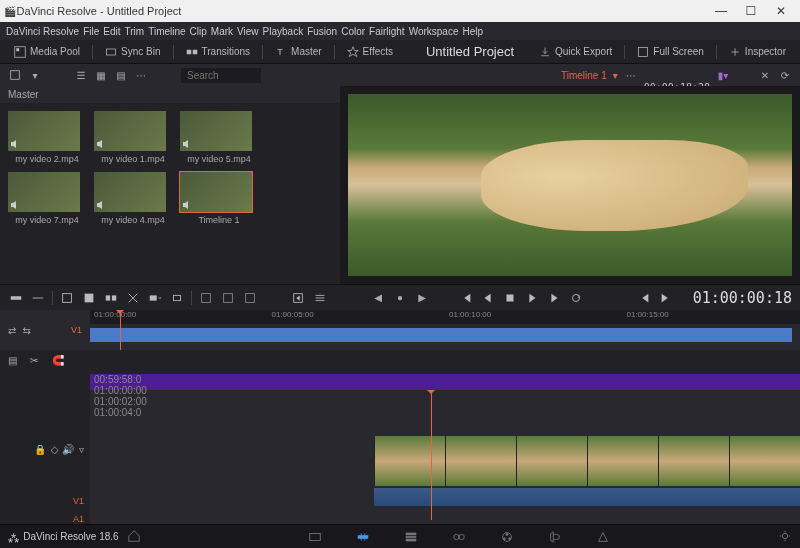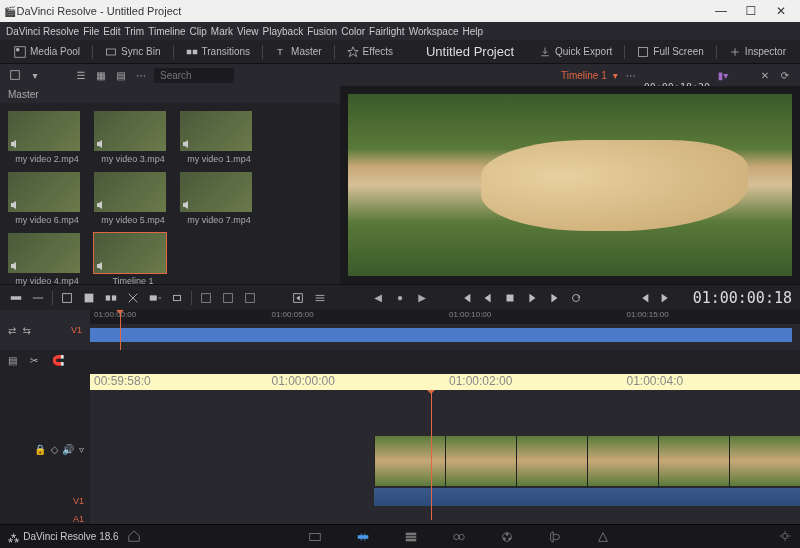--- a/index.html
+++ b/index.html
@@ -9,21 +9,21 @@
 .titlebar .wbtn { width:30px; text-align:center; font-size:12px; cursor:pointer; }
 .menubar { height:18px; background:#28282e; display:flex; align-items:center; padding:0 6px; gap:4px; font-size:10px; color:#ccc; }
 .menubar span { cursor:pointer; }
 .toolbar { height:24px; background:#212126; display:flex; align-items:center; padding:0 8px; gap:6px; border-bottom:1px solid #111; }
 .tbtn { display:flex; align-items:center; gap:4px; padding:2px 6px; cursor:pointer; color:#bbb; font-size:10px; }
 .tbtn svg { width:12px; height:12px; }
 .spacer { flex:1; }
 .proj-title { color:#ddd; font-size:13px;margin-left:8px; }
 .subtoolbar { height:22px; background:#28282e; display:flex; align-items:center; padding:0 8px; gap:6px; }
 .subtoolbar .icon { width:14px; height:14px; cursor:pointer; display:flex; align-items:center; justify-content:center; }
-.searchbox { background:#1c1c20; border:none; color:#aaa; padding:2px 6px; font-size:10px; width:80px; }
+.searchbox { background:#1c1c20; border:none; color:#aaa; padding:2px 6px; font-size:10px; width:80px;margin-left:27px; }
 .tl-name { color:#e06644; font-size:10px; }
 .tc { color:#ccc; font-size:10px; font-family:monospace;margin-top:25px; }
 .main { display:flex; height:198px; }
 .media-pool { width:340px; background:#212126; display:flex; flex-direction:column; }
 .master-lbl { padding:3px 8px; font-size:10px; color:#aaa; background:#28282e; }
 .clips { display:flex; flex-wrap:wrap; gap:8px; padding:8px; }
 .clip { width:78px; }
 .clip .thumb { width:72px; height:40px; background:linear-gradient(135deg,#4a5a3a,#6a7a4a); position:relative; }
 .clip.selected .thumb { outline:1px solid #e06644; }
 .clip .audio-icn { position:absolute; bottom:2px; left:2px; width:10px; height:10px; }
@@ -43,21 +43,21 @@
 .mini-tl .bluebar { position:absolute; top:18px; left:0; right:8px; height:14px; background:#4a7ac8; }
 .mini-tl .playhead { position:absolute; top:0; bottom:0; width:1px; background:#e06644; left:30px; }
 .mini-tl .playhead::before { content:''; position:absolute; top:0; left:-4px; border:4px solid transparent; border-top-color:#e06644; }
 .v-lbl { color:#e06644; font-size:9px; }
 .edit-ctrls { height:24px; background:#212126; display:flex; align-items:center; padding:0 8px; gap:8px; }
 .edit-ctrls .ibtn { width:14px; height:14px; cursor:pointer; }
 .timeline { flex:1; background:#28282e; display:flex; height:150px; }
 .tl-left { width:90px; background:#212126; display:flex; flex-direction:column; }
 .tl-left .trk-hdr { flex:1; display:flex; align-items:center; justify-content:flex-end; padding:0 6px; gap:4px; }
 .tl-right { flex:1; position:relative; }
-.tl-ruler { height:16px; background:#fef9c3; display:flex; font-size:12px; color:#888; }
+.tl-ruler { height:16px; background:#4c1d95; display:flex; font-size:10px; color:#888;flex-direction:column; }
 .tl-ruler span { flex:1; padding-left:4px; }
 .tl-tracks { position:relative; height:130px; }
 .tl-clip-row { position:absolute; top:46px; left:40%; right:0; height:50px; display:flex; }
 .tl-clip-seg { flex:1; background:linear-gradient(to bottom,#5a7a3a,#c8a878,#5a7a3a); border-left:1px solid #222; }
 .tl-audio-row { position:absolute; top:98px; left:40%; right:0; height:18px; background:linear-gradient(to bottom,#3a5a8a,#2a4a7a); }
 .tl-playhead { position:absolute; top:0; bottom:0; width:1px; background:#e06644; left:48%; }
 .tl-playhead::before { content:''; position:absolute; top:0; left:-4px; border:4px solid transparent; border-top-color:#e06644; }
 .bottombar { height:24px; background:#18181c; display:flex; align-items:center; padding:0 8px; gap:8px; border-top:1px solid #0a0a0a; }
 .bottombar .logo { display:flex; align-items:center; gap:4px; color:#ccc; font-size:10px; }
 .bottombar .pages { flex:1; display:flex; justify-content:center; gap:30px; }
@@ -191,37 +191,21 @@
             </svg>
           </div>
           <div class="lbl">my video 2.mp4</div>
         </div>
         <div class="clip">
           <div class="thumb">
             <svg class="audio-icn" viewBox="0 0 10 10">
               <path d="M1 3v4h2l3 2V1L3 3z" fill="#ccc"></path>
             </svg>
           </div>
-          <div class="lbl">my video 3.mp4</div>
-        </div>
-        <div class="clip">
-          <div class="thumb">
-            <svg class="audio-icn" viewBox="0 0 10 10">
-              <path d="M1 3v4h2l3 2V1L3 3z" fill="#ccc"></path>
-            </svg>
-          </div>
           <div class="lbl">my video 1.mp4</div>
-        </div>
-        <div class="clip">
-          <div class="thumb">
-            <svg class="audio-icn" viewBox="0 0 10 10">
-              <path d="M1 3v4h2l3 2V1L3 3z" fill="#ccc"></path>
-            </svg>
-          </div>
-          <div class="lbl">my video 6.mp4</div>
         </div>
         <div class="clip">
           <div class="thumb">
             <svg class="audio-icn" viewBox="0 0 10 10">
               <path d="M1 3v4h2l3 2V1L3 3z" fill="#ccc"></path>
             </svg>
           </div>
           <div class="lbl">my video 5.mp4</div>
         </div>
         <div class="clip">

